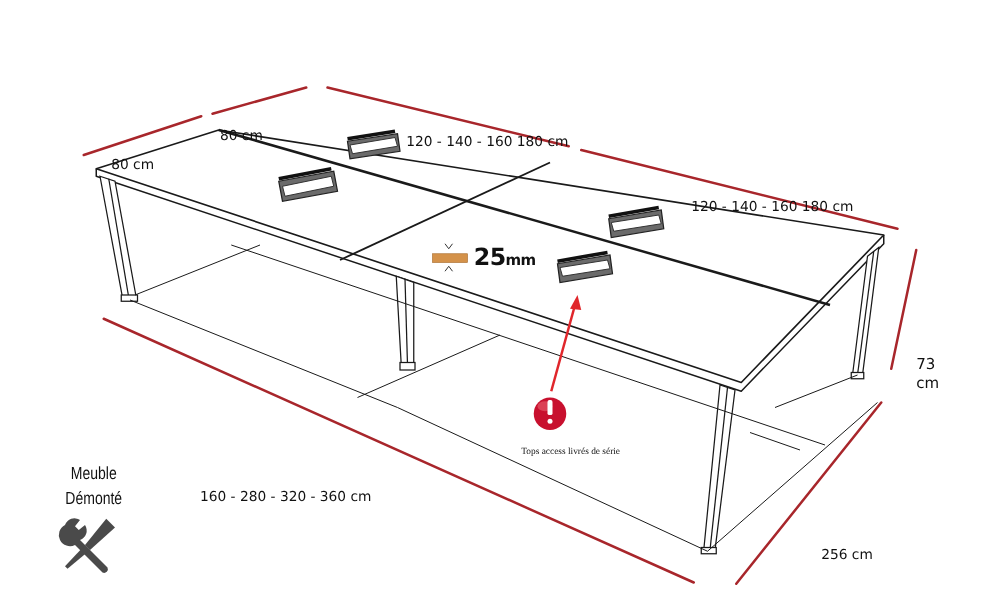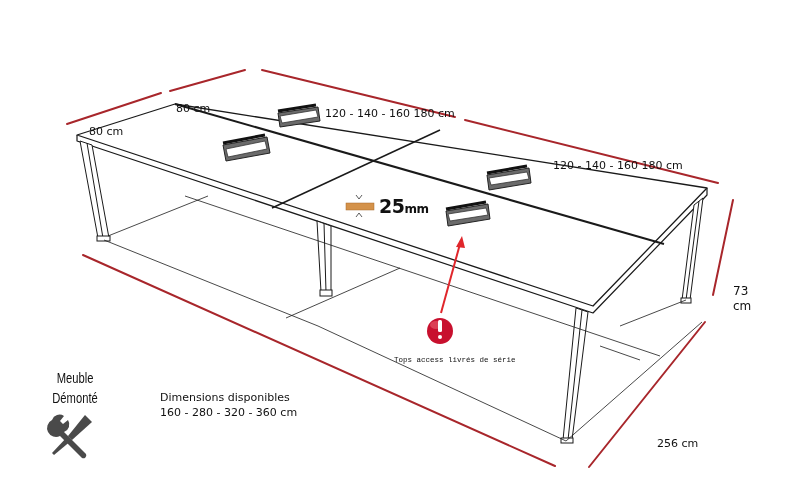--- a/index.html
+++ b/index.html
@@ -6,21 +6,21 @@
     body { width: 800px; height: 492px; position: relative; overflow: hidden;
            font-family: "Liberation Sans", "DejaVu Sans", sans-serif; }
     svg.diagram { position: absolute; left: 0; top: 0; }
     .lbl { position: absolute; font-weight: normal; font-size: 11px; color: #111; white-space: nowrap;
            font-family: "DejaVu Sans", "Liberation Sans", sans-serif; margin-top: 40px; }
     .lbl-center { line-height: 15px; }
     .thick-val { position: absolute; font-weight: bold; font-size: 19px; color: #111;
                  font-family: "DejaVu Sans", sans-serif; letter-spacing: -0.5px; text-align: right; }
     .thick-val .unit { font-size: 12px; }
     .note { position: absolute; font-size: 7.5px; color: #111; white-space: nowrap;
-            font-family: Liberation Mono, monospace; }
+            font-family: Liberation Serif, serif; margin-left: 23px; }
     .meuble { position: absolute; font-size: 14px; color: #111; text-align: center; line-height: 20px;
               font-family: "Liberation Sans", sans-serif; transform: scaleX(0.8); transform-origin: center; }
   </style>
 </head>
 <body>
 
 <svg class="diagram" width="800" height="492" viewBox="0 0 800 492" xmlns="http://www.w3.org/2000/svg">
 
   <g stroke="#a8262b" stroke-width="2" fill="none" stroke-linecap="round">
     <line x1="67" y1="124" x2="161" y2="93"></line>
@@ -121,21 +121,20 @@
 <div class="lbl" style="left:553px;top:119px;">120 - 140 - 160 180 cm</div>
 
 <div class="lbl lbl-center" style="left:733px;top:244px;width:22px;font-size:12px;">
   <div>73</div>
   <div>cm</div>
 </div>
 
 <div class="lbl" style="left:657px;top:397px;">256 cm</div>
 
 <div class="lbl lbl-center" style="left:160px;top:350px;width:140px;">
-  <div>Dimensions disponibles</div>
   <div>160 - 280 - 320 - 360 cm</div>
 </div>
 
 <div class="thick-val" style="left:379px;top:195px;">
   <span>25</span><span class="unit">mm</span>
 </div>
 
 <div class="note" style="left:394px;top:356px;">Tops access livrés de série</div>
 
 <div class="meuble" style="left:40px;top:368px;width:70px;">

